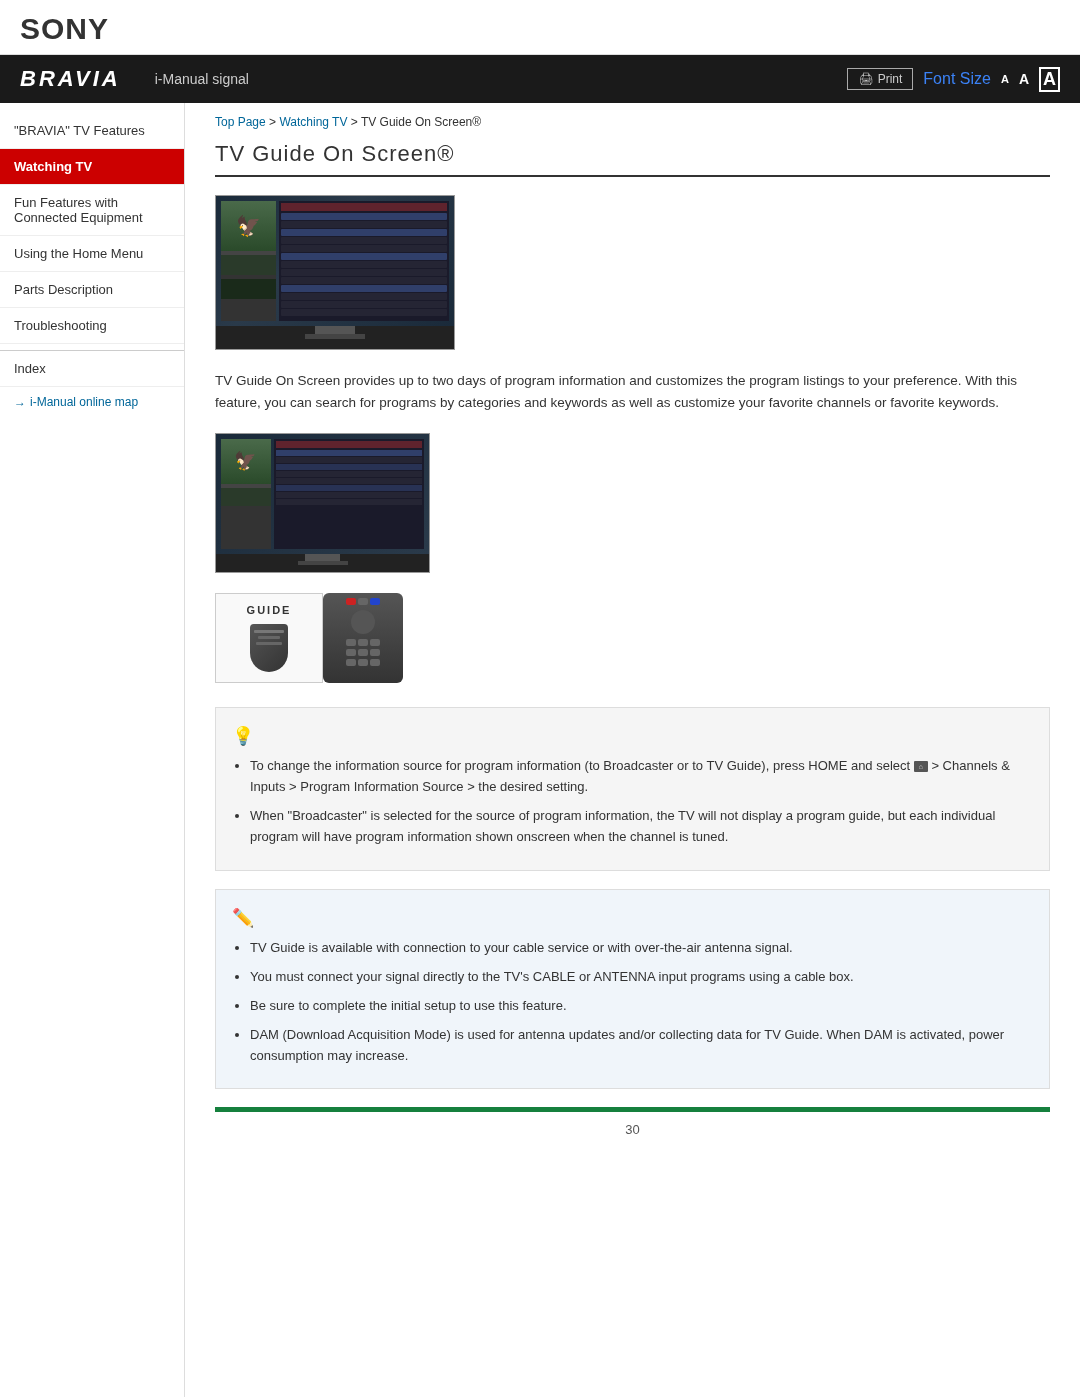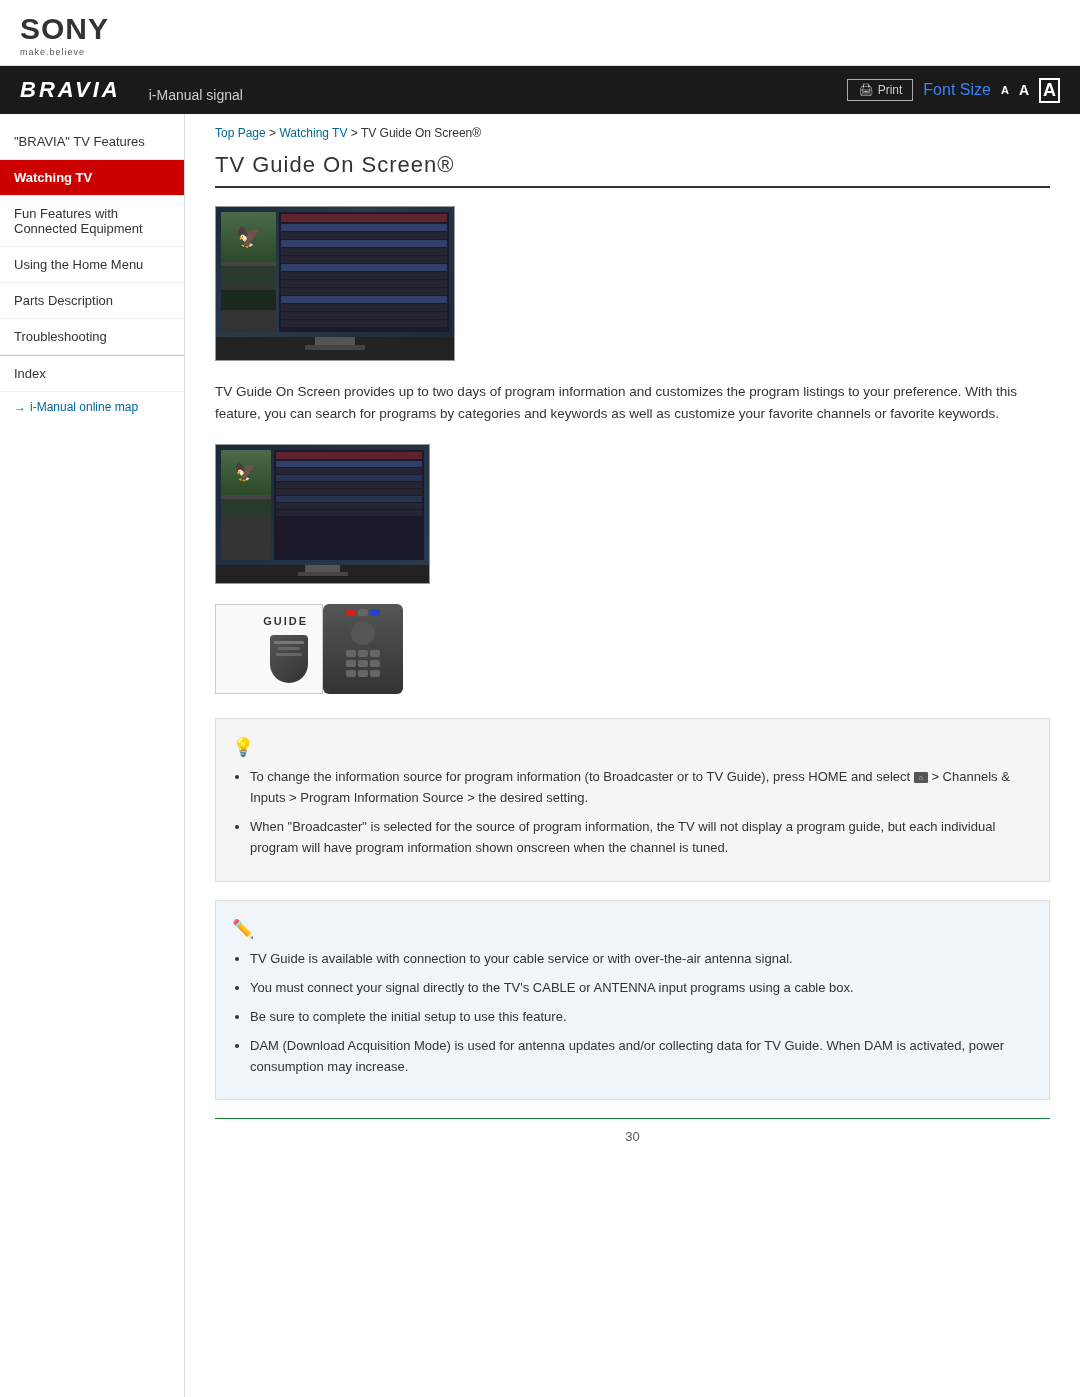--- a/index.html
+++ b/index.html
@@ -40,22 +40,22 @@
       font-style: italic;
       font-family: 'Arial Black', sans-serif;
     }
     .imanual-text {
       color: #ccc;
       font-size: 14px;
       margin-left: 18px;
     }
     .header-left {
       display: flex;
-      align-items: flex-end;
-      gap: 10px;
+      align-items: center;
+      gap: 16px;
     }
     .header-right {
       display: flex;
       align-items: center;
       gap: 10px;
     }
     .print-btn {
       border: 1px solid #aaa;
       color: #ccc;
       background: transparent;
@@ -100,21 +100,21 @@
       cursor: pointer;
       border-bottom: 1px solid #eee;
       color: #333;
     }
     .sidebar-item.active {
       background: #cc0000;
       color: #fff;
       font-weight: bold;
     }
     .sidebar-item.index-item {
-      margin-top: 0;
+      margin-top: 6px;
       border-top: 1px solid #ccc;
     }
     .sidebar-map-link {
       padding: 8px 14px;
       font-size: 12px;
       color: #006699;
       cursor: pointer;
       display: flex;
       align-items: center;
       gap: 4px;
@@ -255,21 +255,21 @@
       margin-bottom: 24px;
       width: 200px;
     }
     .guide-box {
       border: 1px solid #ccc;
       padding: 10px 14px;
       width: 108px;
       height: 90px;
       display: flex;
       flex-direction: column;
-      align-items: flex-end;
+      align-items: center;
       background: #f9f9f9;
     }
     .guide-label {
       font-size: 11px;
       font-weight: bold;
       letter-spacing: 2px;
       color: #333;
       margin-bottom: 8px;
     }
     .guide-button-shape {
@@ -335,36 +335,35 @@
     .note-section.pencil-note {
       background: #f0f5fa;
     }
 
     
     .page-number {
       text-align: center;
       font-size: 13px;
       color: #555;
       padding: 10px 0 5px 0;
-      border-top: 1px solid #15803d;
+      border-top: 5px solid #15803d;
       margin-top: 10px;
     }
 
     
     .arrow-right {
       display: inline-block;
       color: #006699;
     }
   </style>
 </head>
 <body>
 
 <div class="top-bar">
   <div class="sony-logo">SONY</div>
-  <div class="sony-tagline">make.believe</div>
 </div>
 
 <div class="header-bar">
   <div class="header-left">
     <span class="bravia-logo">BRAVIA</span>
     <span class="imanual-text">i-Manual signal</span>
   </div>
   <div class="header-right">
     <button class="print-btn">
       <span>🖨</span>

